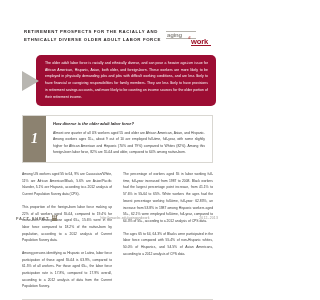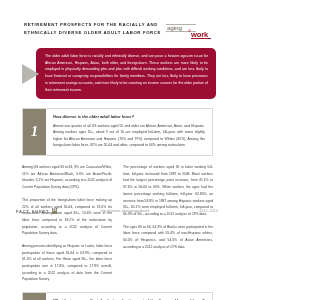--- a/index.html
+++ b/index.html
@@ -7,20 +7,21 @@
     width: 232px; height: 300px;
     background: #ffffff;
     font-family: "Liberation Sans", sans-serif;
     overflow: hidden;
   }
   .page {
     position: relative;
     width: 232px; height: 220px;
     background: #ffffff;
     padding: 8px;
+    margin-top: 7px;
   }
 
   
   .header {
     display: flex;
     align-items: flex-start;
     justify-content: space-between;
     padding: 13px 12px 0 16px;
   }
   .title-block { width: 132px; }

